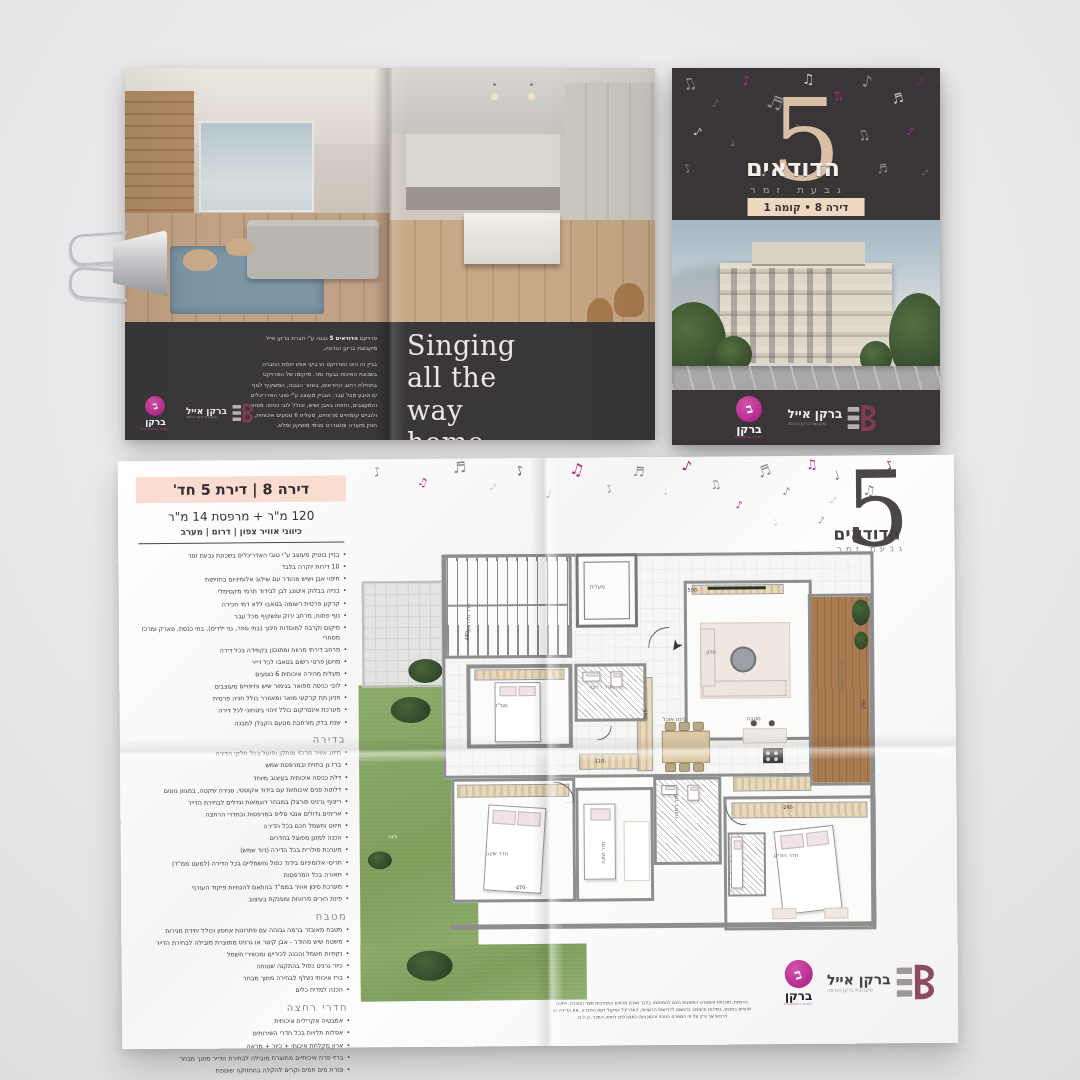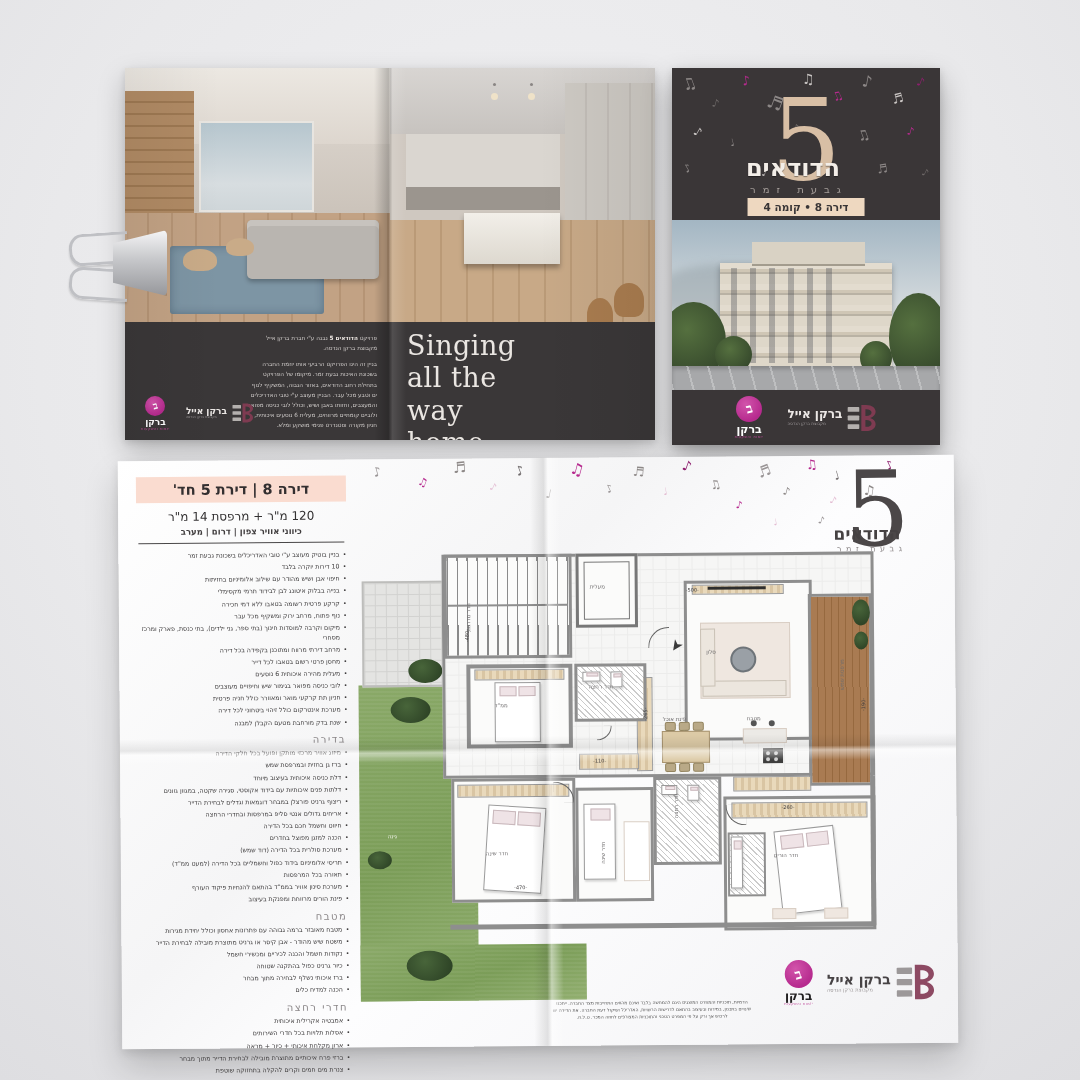--- a/index.html
+++ b/index.html
@@ -297,21 +297,21 @@
         <span class="note" style="left: 12px; top: 95px; font-size: 11px; color: rgb(141, 136, 135); transform: rotate(-30deg);">♪</span>
         <span class="note" style="left: 90px; top: 100px; font-size: 10px; color: rgb(201, 197, 195); transform: rotate(20deg);">♩</span>
         <span class="note" style="left: 205px; top: 95px; font-size: 12px; color: rgb(141, 136, 135); transform: rotate(-10deg);">♬</span>
         <span class="note" style="left: 250px; top: 100px; font-size: 10px; color: rgb(109, 104, 103); transform: rotate(25deg);">♪</span>
       </div>
     <div class="cover-brand">
       <div class="five-glyph">5</div>
       <div class="brand-name">הדודאים</div>
       <div class="brand-sub">גבעת זמר</div>
     </div>
-    <div class="cover-badge">דירה 8 • קומה 4</div>
+    <div class="cover-badge">דירה 8 • קומה 1</div>
     <div class="bphoto">
       <div class="sky"></div>
       <div class="city"></div>
       <div class="bld-main"></div>
       <div class="bld-pent"></div>
       <div class="bld-win"></div>
       <div class="tree" style="left:-4%;bottom:6%;width:24%;height:46%;"></div>
       <div class="tree" style="right:-3%;bottom:5%;width:22%;height:52%;"></div>
       <div class="tree" style="left:16%;bottom:10%;width:14%;height:22%;"></div>
       <div class="tree" style="right:18%;bottom:9%;width:12%;height:20%;"></div>

